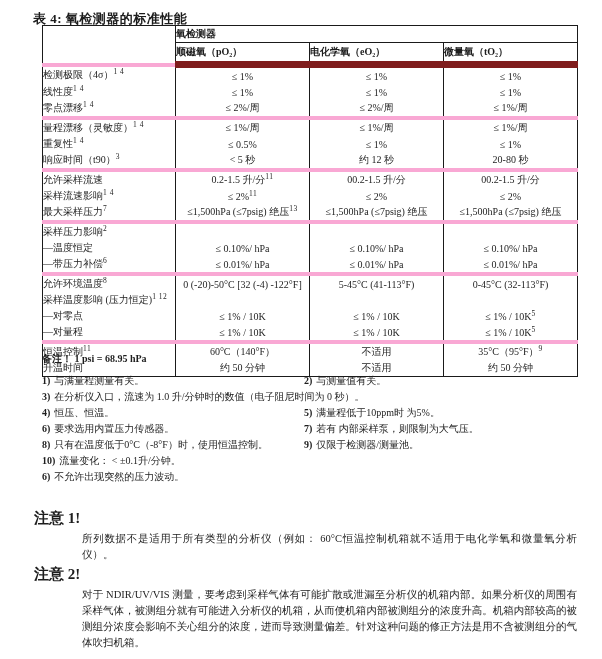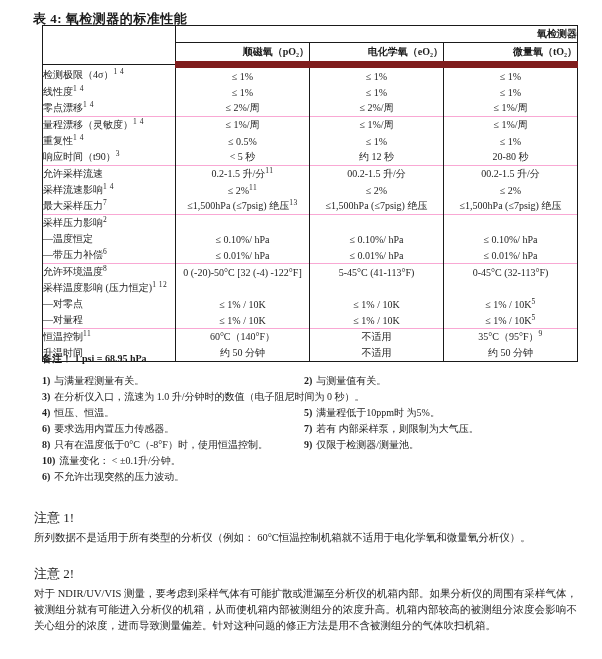--- a/index.html
+++ b/index.html
@@ -4,39 +4,39 @@
 <style>
   html,body{margin:0;padding:0;}
   body{
     width:602px;height:659px;background:#ffffff;position:relative;
     font-family:"Liberation Serif","DejaVu Serif",serif;color:#1d1d1d;
     -webkit-font-smoothing:antialiased;overflow:hidden;
   }
   .doc-title{position:absolute;left:33px;top:10px;font-size:13px;font-weight:bold;letter-spacing:.5px;}
   table.spec{position:absolute;left:42px;top:25px;width:535px;border-collapse:collapse;table-layout:fixed;border:1.4px solid #1a1a1a;}
   table.spec th,table.spec td{border-left:1px solid #1a1a1a;border-right:1px solid #1a1a1a;font-size:10px;padding:0;vertical-align:middle;}
-  table.spec thead th{font-weight:bold;text-align:right;}
+  table.spec thead th{font-weight:bold;text-align:left;}
   th.grp{height:16px;border-bottom:1px solid #1a1a1a;font-size:10.5px;}
   th.colh{height:18px;font-size:10.5px;border-bottom:7px solid #7f1d1d;}
   th.corner{border-bottom:1px solid #1a1a1a;}
-  table.spec tbody{border-top:1px solid #f9a8d4;}
+  table.spec tbody{border-top:4px solid #f9a8d4;}
   td.lbl{text-align:left;padding-left:5px;height:16px;}
   td.val{text-align:center;height:16px;}
   table.spec sup{font-size:7.5px;line-height:0;letter-spacing:.5px;}
   .remark{position:absolute;left:42px;top:352px;width:535px;font-size:10px;font-weight:bold;}
   .footnotes{position:absolute;left:42px;top:373px;width:540px;font-size:10px;}
   .fn-row{display:flex;line-height:16px;}
   .fn-item{display:flex;align-items:baseline;}
   .fn-item.half{width:262px;flex:none;}
   .fn-num{font-weight:bold;margin-right:4px;white-space:nowrap;}
   .note{position:absolute;left:34px;width:543px;}
   .note-1{top:509px;}
   .note-2{top:565px;}
-  .note-title{font-weight:normal;font-size:13px;}
-  .note-body{font-size:10.5px;line-height:16px;margin-top:3px;text-align:justify;}
+  .note-title{font-weight:bold;font-size:15px;}
+  .note-body{font-size:10.5px;line-height:16px;margin-top:3px;text-align:justify;margin-left:48px;}
 </style>
 </head>
 <body>
 
 <div class="doc-title">表 4:  氧检测器的标准性能</div>
 
 <table class="spec" id="spec-table">
   <colgroup>
     <col style="width:133px">
       <col style="width:134px">

